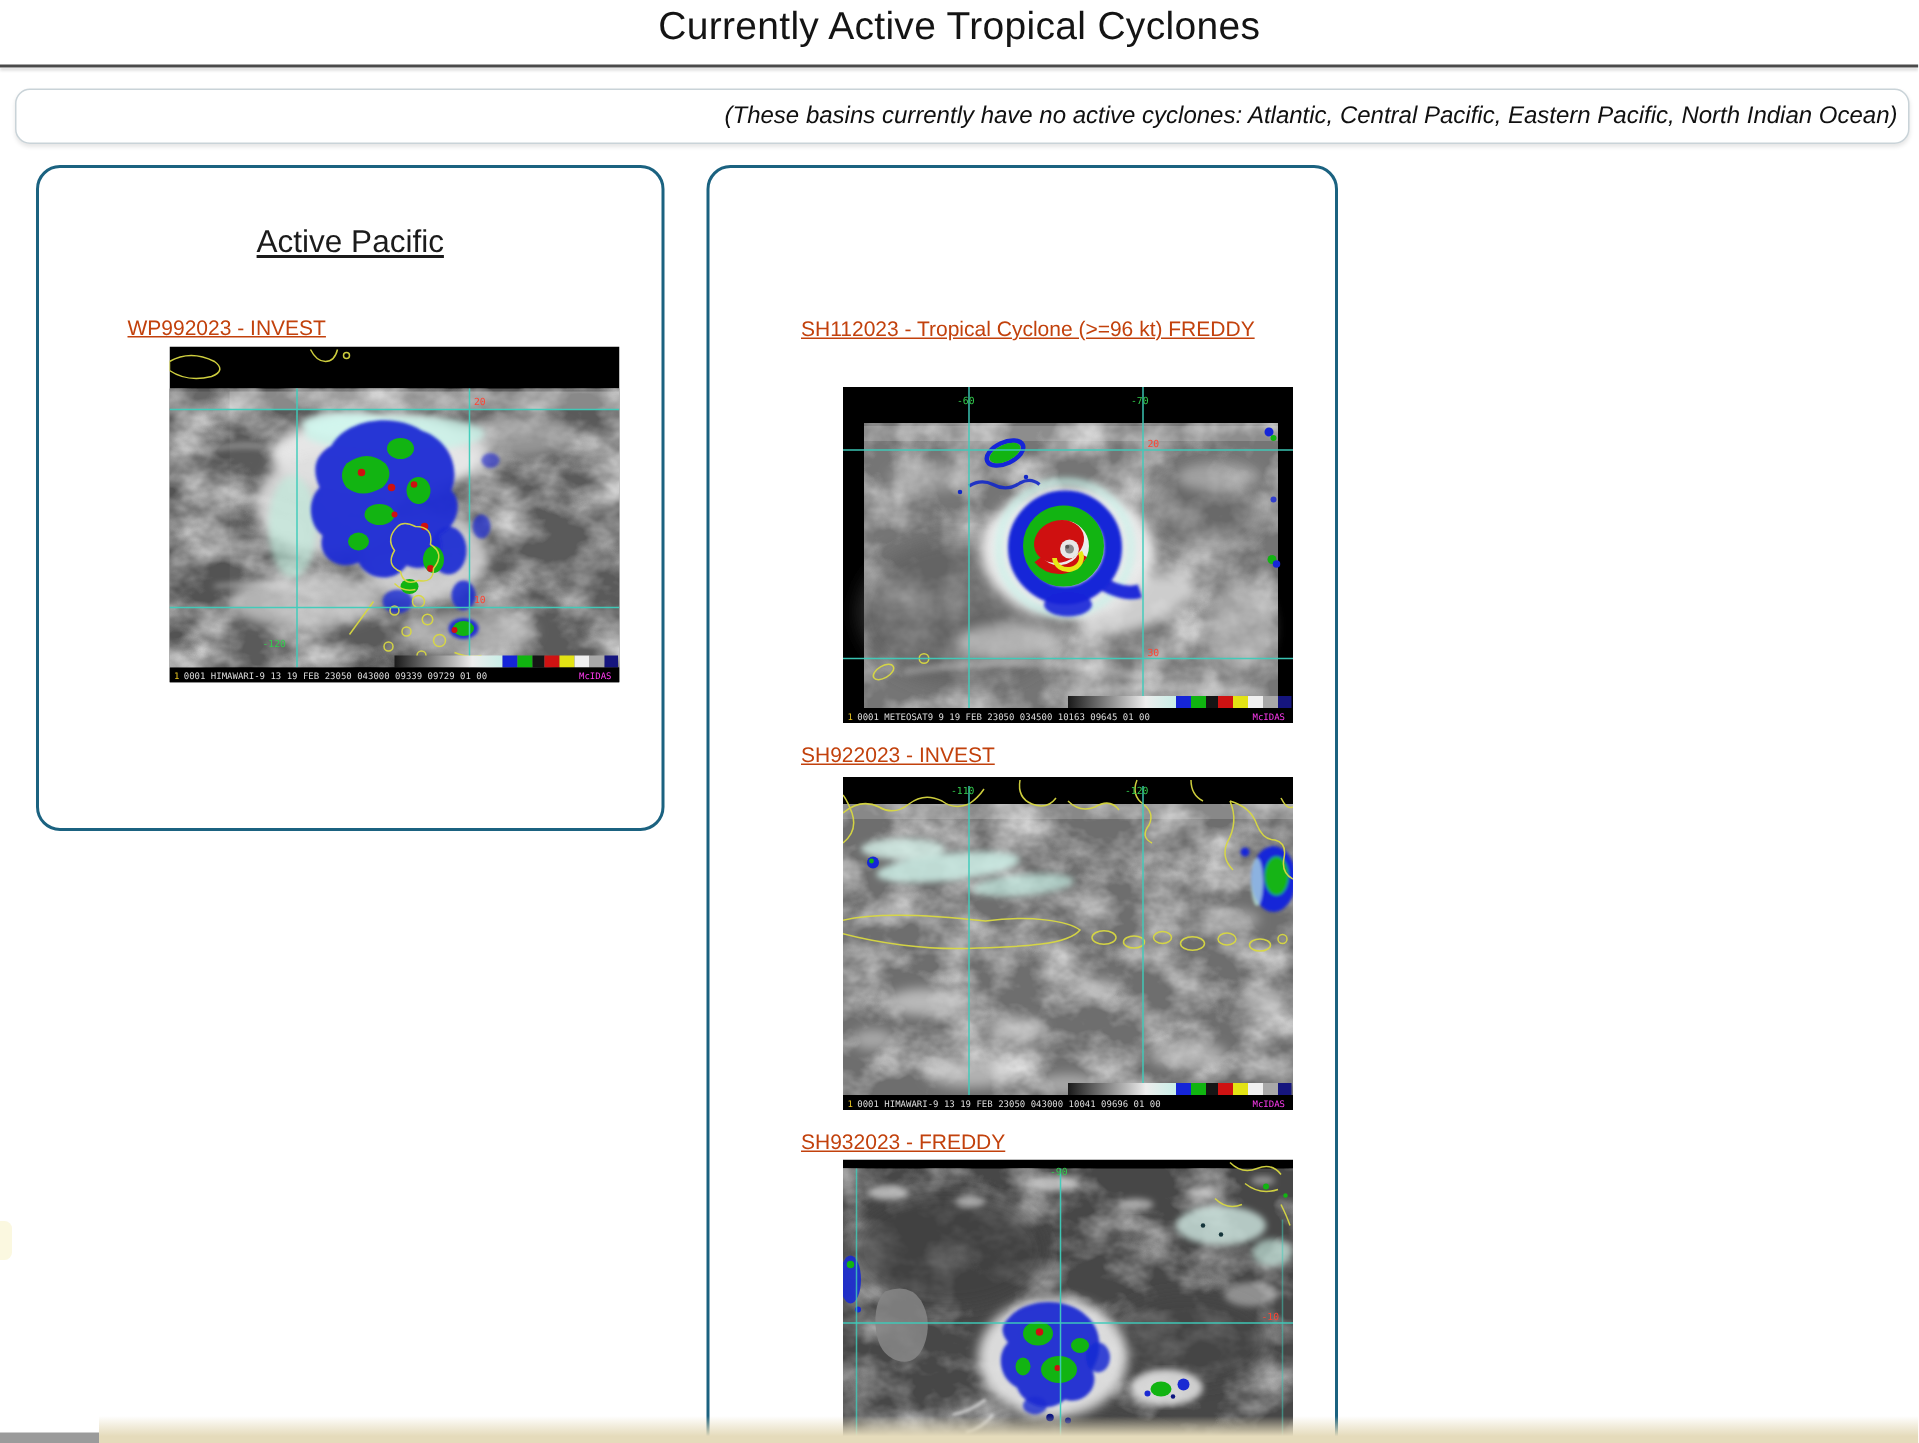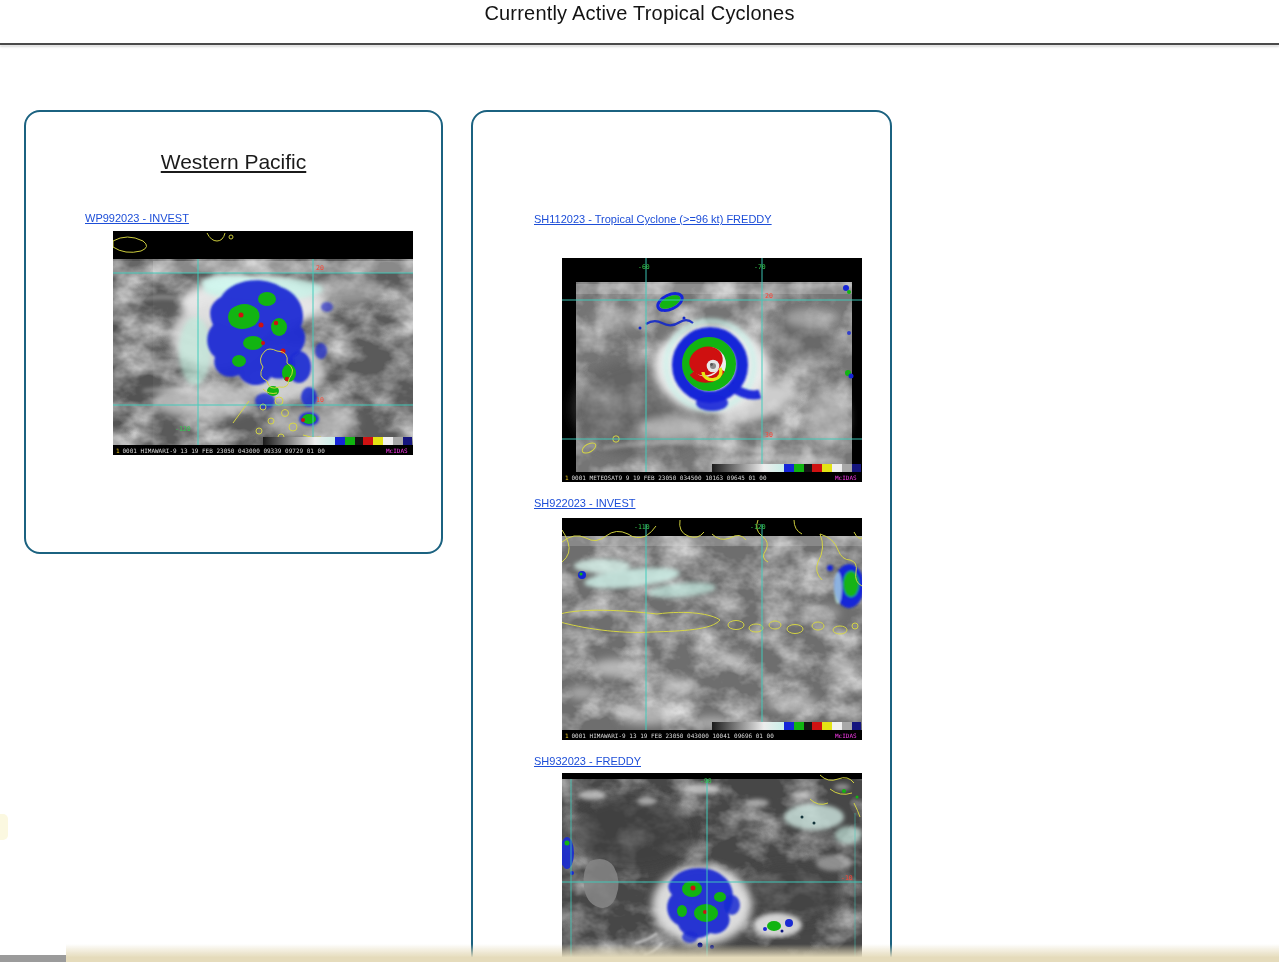--- a/index.html
+++ b/index.html
@@ -1,35 +1,35 @@
 <!DOCTYPE html>
 <html><head>
 <meta charset="utf-8">
 <style>
   html,body{margin:0;padding:0;background:#ffffff;font-family:"Liberation Sans",sans-serif;}
   .viewport{position:relative;width:1279px;height:962px;overflow:hidden;background:#fff;}
 
   .page-title{position:absolute;top:0;left:0;width:100%;text-align:center;
-    font-size:20px;color:#141414;padding-top:2px;letter-spacing:.2px;}
+    font-size:26px;color:#141414;padding-top:2px;letter-spacing:.2px;}
   .title-rule{position:absolute;top:43px;left:0;width:100%;height:0;
     border-top:2px solid #4a4a4a;box-shadow:0 2px 2px rgba(0,0,0,.15);}
 
   .notice{position:absolute;top:59px;left:10px;width:1263px;height:37px;
     border:1px solid #c9d3d8;border-radius:10px;background:#fff;
     box-shadow:0 2px 3px rgba(0,0,0,.10);box-sizing:border-box;}
   .notice-text{position:absolute;right:7px;top:0;line-height:35px;font-style:italic;
     font-size:16px;color:#101010;white-space:nowrap;}
 
   .card{position:absolute;border:2px solid #1b6280;border-radius:16px;background:#fff;box-sizing:border-box;}
   .card.wp{left:24px;top:110px;width:419px;height:444px;}
   .card.sh{left:471px;top:110px;width:421px;height:960px;}
   .basin-title{position:absolute;top:38px;left:0;width:100%;text-align:center;margin:0;
     font-size:21px;font-weight:400;color:#1b1b1b;text-decoration:underline;}
-  .storm-link{position:absolute;color:#1d4ed8;text-decoration:underline;
-    font-size:11px;line-height:26px;cursor:pointer;}
+  .storm-link{position:absolute;color:#c2410c;text-decoration:underline;
+    font-size:14px;line-height:26px;cursor:pointer;}
   .sat{position:absolute;width:300px;display:block;cursor:pointer;line-height:0;margin-left:28px;}
   .sat svg{display:block;}
 
   .wp .storm-link{left:59px;top:93px;}
   .wp .sat-1{left:59px;top:119px;height:224px;}
   .sh .link-1{left:61px;top:94px;width:352px;}
   .sh .sat-1{left:61px;top:146px;height:224px;}
   .sh .link-2{left:61px;top:378px;}
   .sh .sat-2{left:61px;top:406px;height:222px;}
   .sh .link-3{left:61px;top:636px;}
@@ -94,23 +94,26 @@
       <rect x="140" y="0" width="9" height="8" fill="#15157e"></rect>
     </g>
   </defs>
 </svg>
 
 <div class="viewport">
 
   <div class="page-title">Currently Active Tropical Cyclones</div>
   <div class="title-rule"></div>
 
+  <div class="notice">
+    <span class="notice-text">(These basins currently have no active cyclones: Atlantic, Central Pacific, Eastern Pacific, North Indian Ocean)</span>
+  </div>
 
   <div class="card wp">
-    <h2 class="basin-title">Western Pacific</h2>
+    <h2 class="basin-title">Active Pacific</h2>
     <a class="storm-link">WP992023 - INVEST</a>
 
     <div class="sat sat-1">
       <svg viewBox="0 0 300 224" width="300" height="224">
         <rect x="0" y="0" width="300" height="224" fill="#000"></rect>
         <g>
           <rect x="0" y="28" width="300" height="186" fill="#5a5a5a"></rect>
           <rect x="0" y="30" width="300" height="12" fill="#9a9a9a" opacity=".75"></rect>
           <rect x="0" y="28" width="40" height="186" fill="#4f4f4f" opacity=".6"></rect>
           <rect x="0" y="28" width="300" height="186" filter="url(#nA)"></rect>

